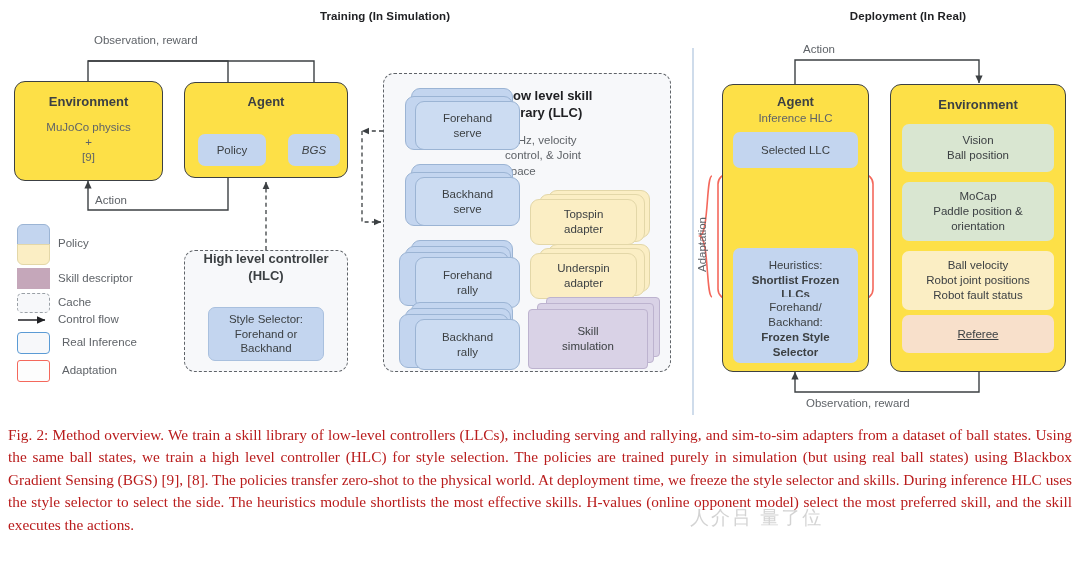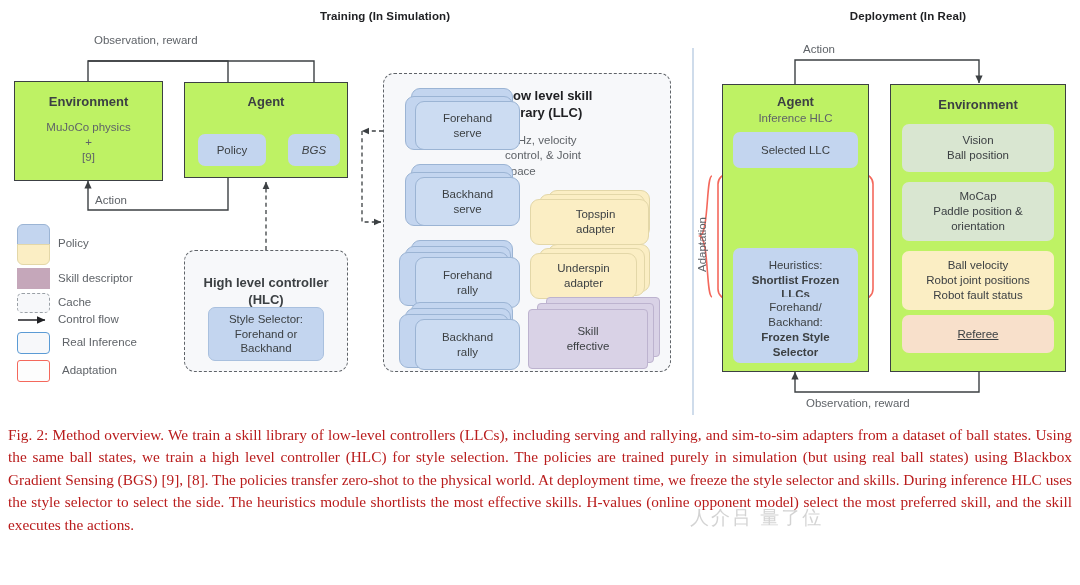--- a/index.html
+++ b/index.html
@@ -1,20 +1,20 @@
 <!DOCTYPE html>
 <html><head>
 <meta charset="utf-8">
 <style>
   html,body{margin:0;padding:0;background:#ffffff;}
   body{width:1080px;height:585px;font-family:"Liberation Sans",sans-serif;color:#3c4043;position:relative;overflow:hidden;}
   #fig{position:absolute;left:0;top:0;width:1080px;height:420px;}
   .abs{position:absolute;box-sizing:border-box;}
   .sec-title{font-weight:bold;font-size:11.5px;color:#202124;text-align:center;letter-spacing:.1px;}
-  .outer-box{border:1.4px solid #3c4043;border-radius:0;background:#bef264;}
+  .outer-box{border:1.4px solid #3c4043;border-radius:11px;background:#fde047;}
   .dash-box{border:1.6px dashed #5f6368;border-radius:11px;background:#f7f8fa;}
   .box-title{font-weight:bold;font-size:13px;color:#3c4043;text-align:center;}
   .box-sub{font-size:11.5px;color:#5f6368;text-align:center;line-height:1.32;}
   .chip{border-radius:7px;display:flex;align-items:center;justify-content:center;text-align:center;font-size:11.5px;color:#3c4043;line-height:1.3;}
   .chip.blue{background:#c3d5ef;}
   .chip.blue2{background:#ccdcf2;}
   .chip.yellow{background:#fbeec4;border:1px solid #e3d7a8;}
   .chip.purple{background:#d9d2e6;border:1px solid #bdb3cf;}
   .chip.green{background:#d9e6d1;}
   .chip.amber{background:#fbeec4;}
@@ -99,21 +99,21 @@
 [9]</div>
   </div>
 
   <div class="abs outer-box" style="left:184px;top:82px;width:164px;height:96px;">
     <div class="box-title" style="margin-top:11px;">Agent</div>
   </div>
   <div class="abs chip blue" style="left:198px;top:134px;width:68px;height:32px;">Policy</div>
   <div class="abs chip blue" style="left:288px;top:134px;width:52px;height:32px;font-style:italic;">BGS</div>
 
   <div class="abs dash-box" style="left:184px;top:250px;width:164px;height:122px;">
-    <div class="box-title" style="margin-top:24px;white-space:pre-line;line-height:1.3;">High level controller
+    <div class="box-title" style="margin-top:0;white-space:pre-line;line-height:1.3;">High level controller
 (HLC)</div>
   </div>
   <div class="abs chip blue" style="left:208px;top:307px;width:116px;height:54px;white-space:pre-line;border:1px solid #a9c0de;">Style Selector:
 Forehand or
 Backhand</div>
 
   <div class="abs dash-box" style="left:383px;top:73px;width:288px;height:299px;"></div>
 
   <div class="abs" style="left:505px;top:87px;width:150px;font-weight:bold;font-size:13px;color:#202124;white-space:pre-line;line-height:1.32;">Low level skill
 library (LLC)</div>
@@ -144,35 +144,35 @@
     <div class="stackcard" style="left:12px;top:0;width:100px;height:50px;"></div>
     <div class="stackcard" style="left:6px;top:6px;width:104px;height:52px;"></div>
     <div class="stackcard" style="left:0px;top:12px;width:108px;height:52px;"></div>
     <div class="chip blue2" style="position:absolute;left:16px;top:17px;width:103px;height:49px;border:1.2px solid #9bb4d4;border-radius:9px;white-space:pre-line;">Backhand
 rally</div>
   </div>
 
   <div class="abs" style="left:530px;top:190px;width:125px;height:62px;">
     <div class="stackcard" style="left:18px;top:0;width:100px;height:46px;background:#fbeec4;border-color:#e3d7a8;"></div>
     <div class="stackcard" style="left:9px;top:4px;width:104px;height:46px;background:#fbeec4;border-color:#e3d7a8;"></div>
-    <div class="chip yellow" style="position:absolute;left:0px;top:9px;width:105px;height:44px;border-radius:9px;white-space:pre-line;padding-left:12px;">Topspin
+    <div class="chip yellow" style="position:absolute;left:0px;top:9px;width:105px;height:44px;border-radius:9px;white-space:pre-line;">Topspin
 adapter</div>
   </div>
   <div class="abs" style="left:530px;top:244px;width:125px;height:62px;">
     <div class="stackcard" style="left:18px;top:0;width:100px;height:46px;background:#fbeec4;border-color:#e3d7a8;"></div>
     <div class="stackcard" style="left:9px;top:4px;width:104px;height:46px;background:#fbeec4;border-color:#e3d7a8;"></div>
     <div class="chip yellow" style="position:absolute;left:0px;top:9px;width:105px;height:44px;border-radius:9px;white-space:pre-line;">Underspin
 adapter</div>
   </div>
 
   <div class="abs" style="left:528px;top:297px;width:135px;height:78px;">
     <div class="stackcard" style="left:18px;top:0;width:112px;height:58px;background:#d9d2e6;border-color:#bdb3cf;border-radius:4px;"></div>
     <div class="stackcard" style="left:9px;top:6px;width:115px;height:58px;background:#d9d2e6;border-color:#bdb3cf;border-radius:4px;"></div>
     <div class="chip purple" style="position:absolute;left:0px;top:12px;width:118px;height:58px;border-radius:4px;white-space:pre-line;">Skill
-effective</div>
+simulation</div>
   </div>
 
   <div class="sw" style="left:17px;top:224px;width:33px;height:21px;background:#c3d5ef;border:1px solid #9bb4d4;border-radius:6px 6px 0 0;"></div>
   <div class="sw" style="left:17px;top:244px;width:33px;height:21px;background:#fbeec4;border:1px solid #e3d7a8;border-radius:0 0 6px 6px;"></div>
   <div class="legend-text" style="left:58px;top:237px;">Policy</div>
 
   <div class="sw" style="left:17px;top:268px;width:33px;height:21px;background:#c5a7ba;"></div>
   <div class="legend-text" style="left:58px;top:272px;">Skill descriptor</div>
 
   <div class="sw" style="left:17px;top:293px;width:33px;height:20px;background:#f7f8fa;border:1.4px dashed #9aa0a6;border-radius:5px;"></div>

